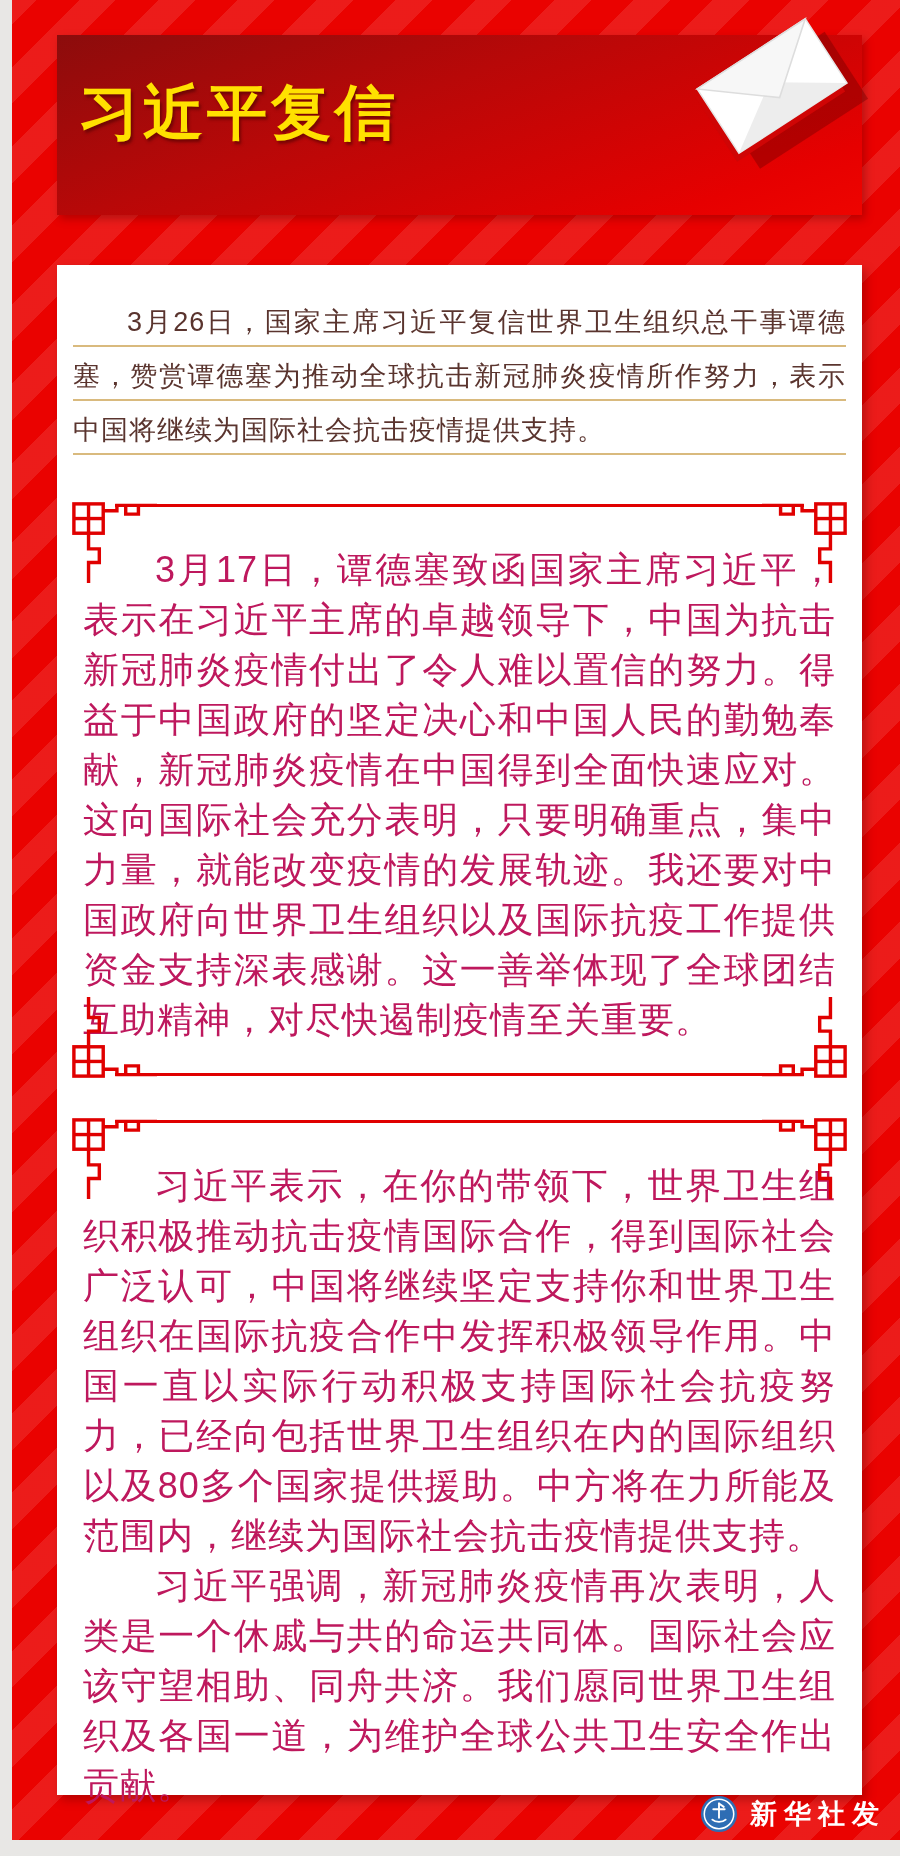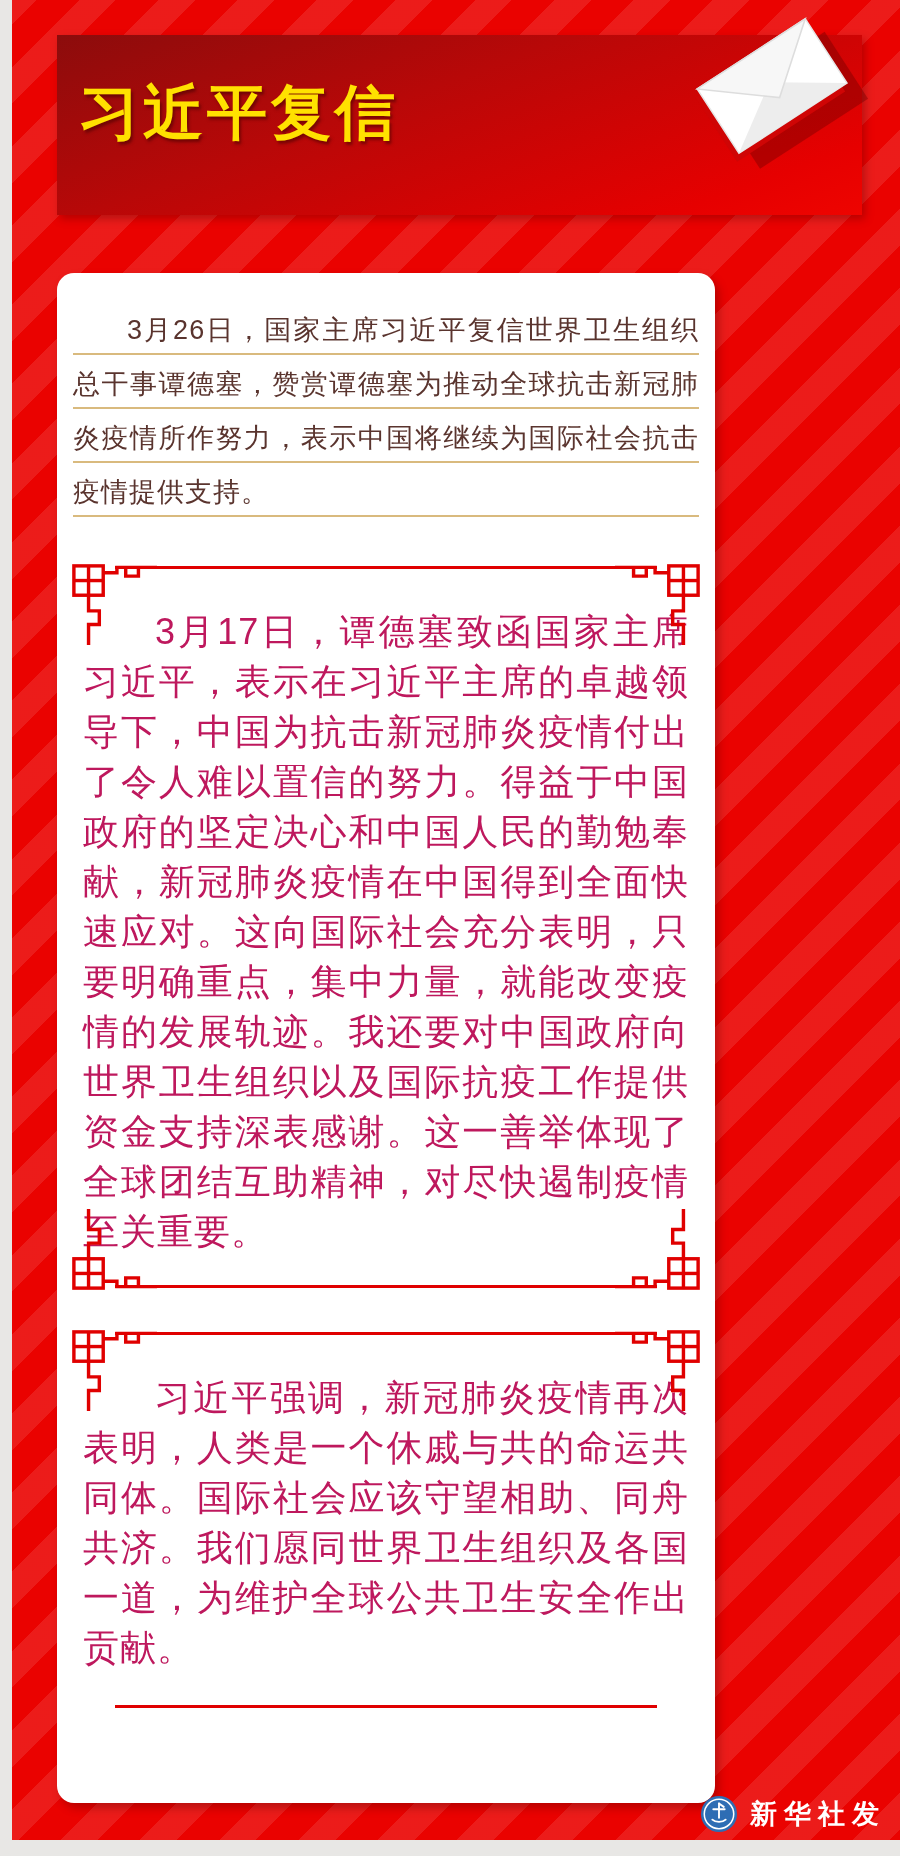--- a/index.html
+++ b/index.html
@@ -15,22 +15,22 @@
     background:linear-gradient(160deg,#8c0c0c 0%,#b80808 40%,#e60000 85%,#ee0400 100%);
     box-shadow:3px 4px 8px rgba(90,0,0,.35);}
   .title{position:absolute;left:22px;color:#ffe100;font-weight:bold;
     font-size:60px;letter-spacing:4px;white-space:nowrap;
     text-shadow:2px 3px 3px rgba(70,0,0,.55);}
   .title.l1{top:38px;}
   .title.l2{top:138px;}
   .envelope{position:absolute;right:-10px;top:-26px;width:184px;height:184px;}
 
   
-  .card{position:absolute;left:57px;top:273px;width:658px;height:1530px;background:#ffffff;
-    box-shadow:4px 5px 9px rgba(90,0,0,.35);border-radius:17px;}
+  .card{position:absolute;left:57px;top:265px;width:805px;height:1530px;background:#ffffff;
+    box-shadow:4px 5px 9px rgba(90,0,0,.35);}
 
   
   .summary{margin:30px 16px 0;min-height:162px;
     font-size:27px;line-height:54px;letter-spacing:1px;
     color:#5a342e;text-align:justify;text-indent:2em;
     background:repeating-linear-gradient(to bottom,rgba(0,0,0,0) 0 50px,#d9ba7e 50px 52.5px,rgba(0,0,0,0) 52.5px 54px);}
 
   
   .obox{position:relative;margin:42px 8px 0;padding:46px 18px 36px;}
   .obox.second{margin-top:34px;padding-bottom:40px;}
@@ -104,20 +104,21 @@
     </div>
 
     <div class="obox second">
       <svg class="corner c-tl" viewBox="0 0 90 90">
           <use href="#corner-motif"></use>
         </svg>
       <svg class="corner c-tr" viewBox="0 0 90 90">
           <use href="#corner-motif"></use>
         </svg>
 
+      <p>习近平表示，在你的带领下，世界卫生组织积极推动抗击疫情国际合作，得到国际社会广泛认可，中国将继续坚定支持你和世界卫生组织在国际抗疫合作中发挥积极领导作用。中国一直以实际行动积极支持国际社会抗疫努力，已经向包括世界卫生组织在内的国际组织以及80多个国家提供援助。中方将在力所能及范围内，继续为国际社会抗击疫情提供支持。</p>
       <p>习近平强调，新冠肺炎疫情再次表明，人类是一个休戚与共的命运共同体。国际社会应该守望相助、同舟共济。我们愿同世界卫生组织及各国一道，为维护全球公共卫生安全作出贡献。</p>
     </div>
 
   </div>
 
   <div class="footer">
     <svg class="xh-logo" viewBox="0 0 40 40">
       <circle cx="20" cy="20" r="19" fill="#2e6db4"></circle>
       <circle cx="20" cy="20" r="15.5" fill="none" stroke="#ffffff" stroke-width="1.6"></circle>
       <g fill="none" stroke="#ffffff" stroke-width="2" stroke-linecap="round">

